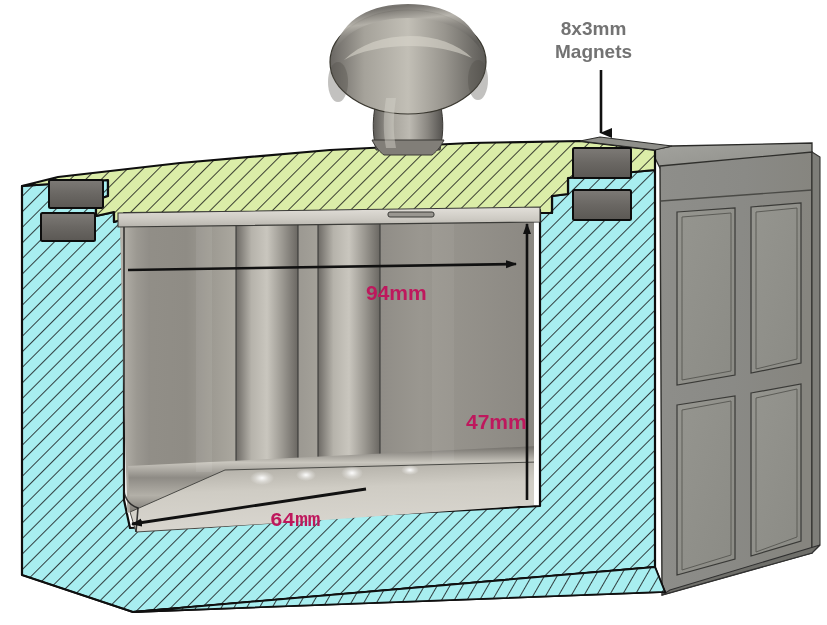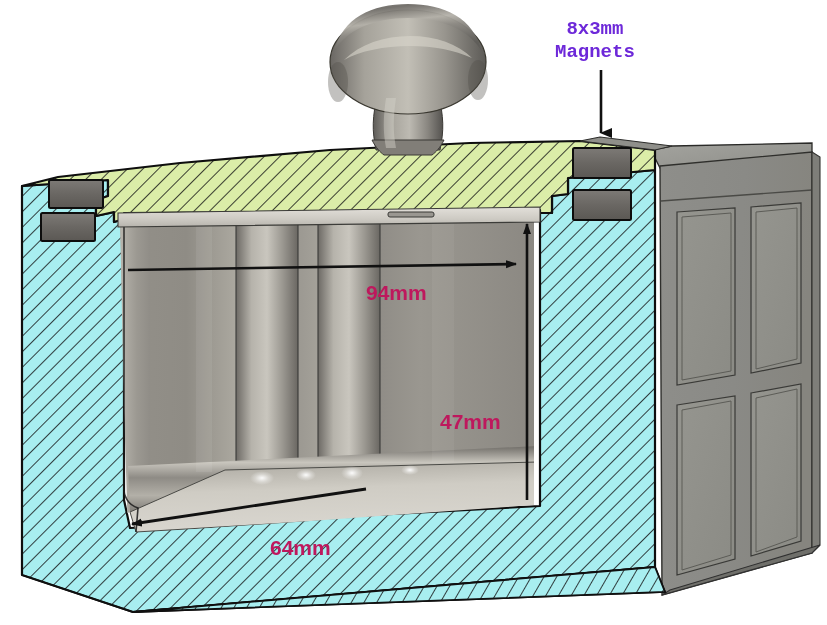--- a/index.html
+++ b/index.html
@@ -34,32 +34,32 @@
     font-family: "Liberation Sans", sans-serif;
     font-weight: bold;
     font-size: 21px;
     letter-spacing: 0px;
     white-space: nowrap;
     line-height: 1.15;
     user-select: none;
   }
   .callout-label {
     position: absolute;
-    color: #6d28d9;
-    font-family: Liberation Mono, monospace;
+    color: #737373;
+    font-family: Liberation Sans, sans-serif;
     font-weight: bold;
     font-size: 19px;
     line-height: 1.2;
     text-align: center;
     white-space: nowrap;
     user-select: none;
   }
   #lbl-94  { left: 366px; top: 281px; }
-  #lbl-47  { left: 440px; top: 410px; }
-  #lbl-64  { left: 270px; top: 536px; }
+  #lbl-47  { left: 466px; top: 410px; }
+  #lbl-64  { left: 270px; top: 509px; font-family: Liberation Mono, monospace; }
   #lbl-magnets { left: 555px; top: 18px; }
 </style>
 </head>
 <body>
 
 <div id="stage">
 
   <svg id="cadsvg" viewBox="0 0 827 625">
     <defs>
 

